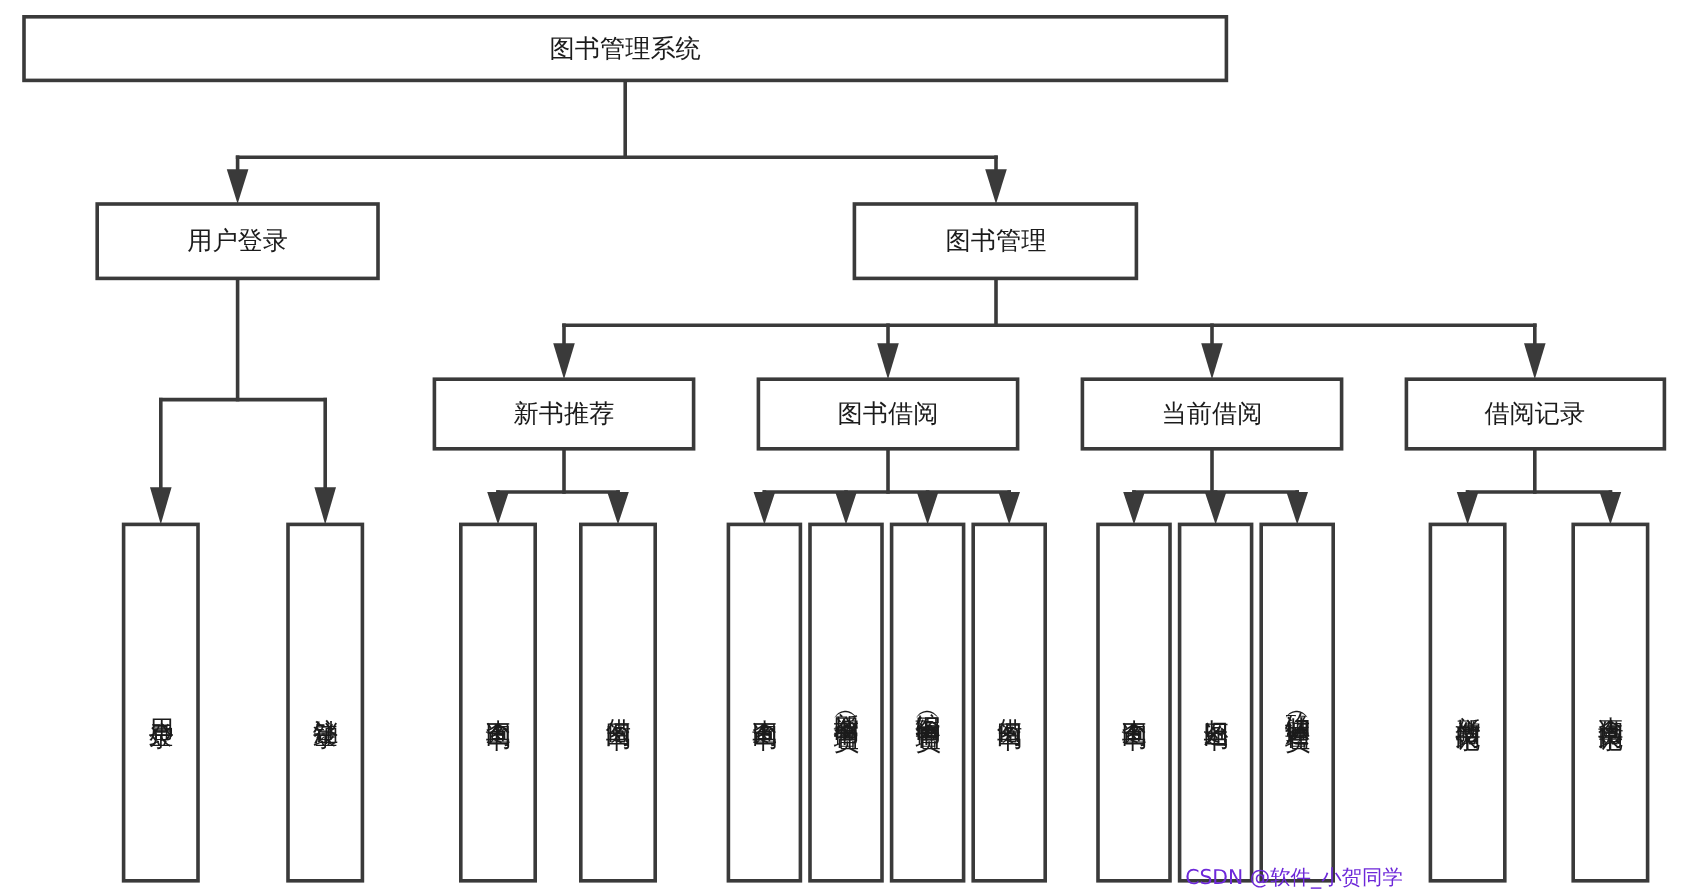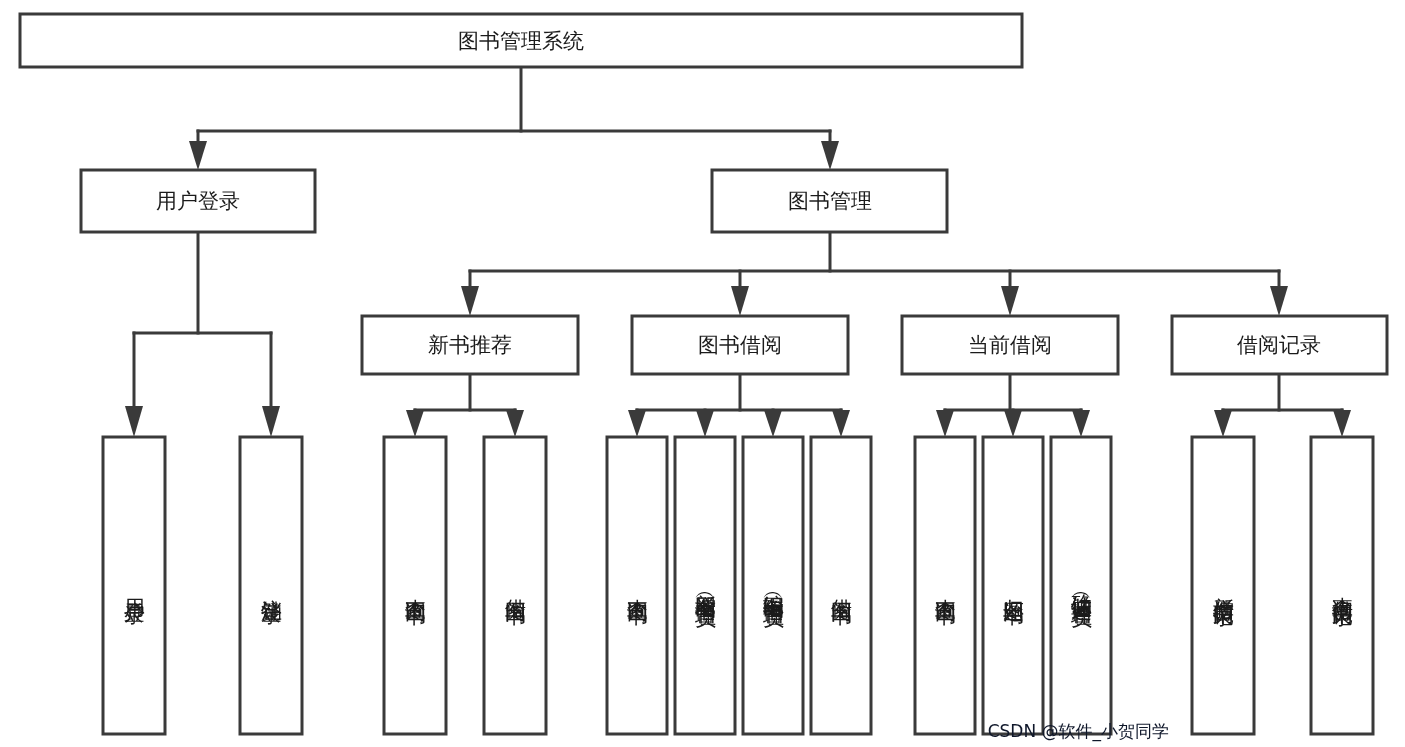--- a/index.html
+++ b/index.html
@@ -64,21 +64,21 @@
     text-align: center;
     white-space: nowrap;
     pointer-events: none;
   }
   #watermark {
     position: absolute;
     right: 12px;
     bottom: 4px;
     font-family: "DejaVu Sans", "Liberation Sans", sans-serif;
     font-size: 17px;
-    color: #0f172a;
+    color: #6d28d9;
     white-space: nowrap;
   }
 </style>
 </head>
 <body>
 
 <div id="diagram-root">
 
   <svg id="tree-svg" viewBox="0 0 1405 747">
 

